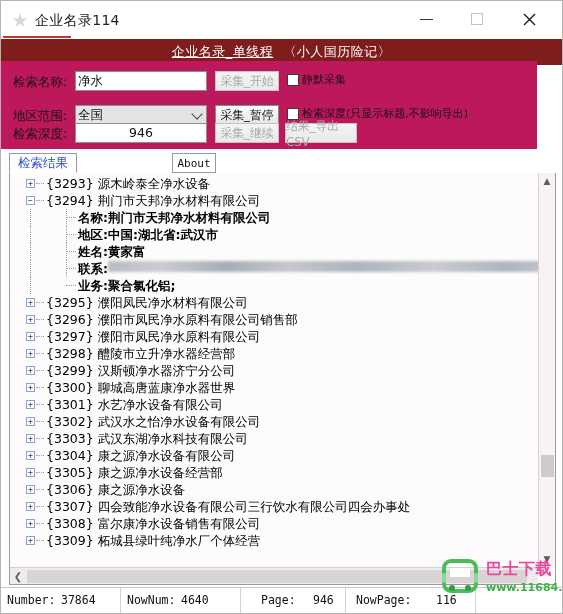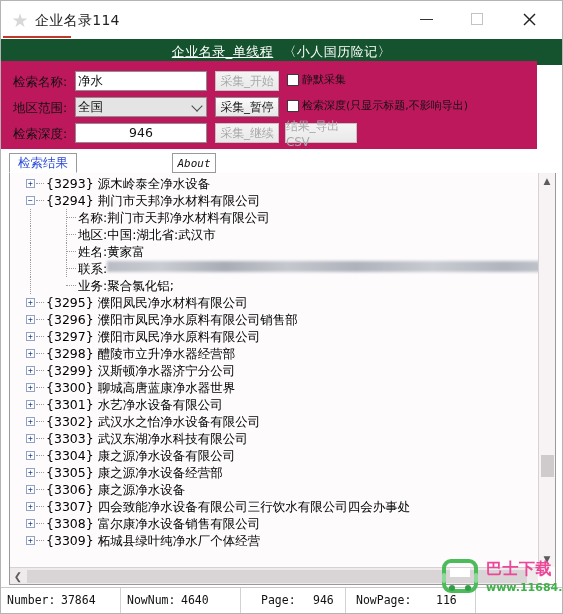--- a/index.html
+++ b/index.html
@@ -44,37 +44,37 @@
   }
   .winbtn.min  { right: 113px; }
   .winbtn.max  { right: 62px; color:#bdbdbd; }
   .winbtn.close{ right: 10px; font-size: 17px; }
   .glyph-min { display:block; width:13px; height:1px; background:#333; }
   .glyph-max { display:block; width:12px; height:12px; border:1.5px solid #c3c3c3; }
 
   
   .banner {
     position: absolute; left: 0; top: 38px; width: 561px; height: 26px;
-    background: #14532d;
+    background: #7f1d1d;
     color: #ffffff;
     font-size: 13px;
     display: flex; align-items: center; justify-content: center;
     letter-spacing: 0.5px;
   }
   .banner .b1 { text-decoration: underline; }
   .banner .b2 { margin-left: 10px; }
 
   
   .form {
     position: absolute; left: 0; top: 60px; width: 536px; height: 88px;
     background: #be185d;
   }
   .frow { position: absolute; left: 0; height: 24px; width: 561px; }
   .frow.r1 { top: 10px; }
-  .frow.r2 { top: 36px; padding-left: 8px; }
+  .frow.r2 { top: 44px; padding-left: 8px; }
   .frow.r3 { top: 62px; }
 
   .flabel {
     position: absolute; left: 12px; top: 2px; width: 66px;
     font-size: 12.5px; color: #111; text-align: left;
     line-height: 18px;
   }
   .finput {
     position: absolute; left: 74px; top: 0; width: 132px; height: 20px;
     border: 1px solid #8e8e8e; background: #ffffff;
@@ -134,21 +134,21 @@
   }
   .tab {
     position: absolute; top: 0; height: 20px;
     border: 1px solid #9a9a9a; background: #ffffff;
     font-size: 12.5px; display: flex; align-items: center; justify-content: center;
     padding: 0 5px; color: #111;
   }
   .tab.active { color: #2b4bd8; border-bottom-color: #ffffff; font-family: Liberation Serif, serif; }
   .tab.t1 { left: 0;   width: 68px; }
   .tab.t2 { left: 70px; width: 90px; }
-  .tab.t3 { left: 163px; width: 44px; font-family:"DejaVu Sans Mono","Liberation Mono",monospace; font-size:11px;font-style:italic;}
+  .tab.t3 { left: 163px; width: 44px; font-family:"DejaVu Sans Mono","Liberation Mono",monospace; font-size:11px;}
 
   
   .treepanel {
     position: absolute; left: 8px; top: 172px; width: 547px; height: 412px;
     border: 1px solid #9a9a9a; border-top: none;
     background: #fdfbfc;
     overflow: hidden;
   }
   .treeinner {
     position: absolute; left: 0; top: 0; right: 17px; bottom: 17px;
@@ -182,21 +182,21 @@
     border-left: 1px dotted #9b9b9b;
   }
   .tchild .hline {
     position: absolute; left: 56px; top: 8px; width: 10px;
     border-top: 1px dotted #9b9b9b;
   }
   .tchild .vstub {
     position: absolute; left: 56px; top: 0; bottom: 0;
     border-left: 1px dotted #9b9b9b;
   }
-  .tchild .clabel { position: absolute; left: 68px; top: 0; }
+  .tchild .clabel { position: absolute; left: 68px; top: 0; font-weight: bold; }
   .redacted {
     display: inline-block;
     color: transparent;
     background: linear-gradient(90deg,#b9bcc4,#c9ccd2 12%,#a8acb5 26%,#c4c7cd 40%,#aeb2bb 55%,#c8cbd1 72%,#b0b4bd 88%,#c6c9cf);
     filter: blur(1.6px);
     border-radius: 1px;
     height: 11px; vertical-align: -1px;
     user-select: none;
   }
 

